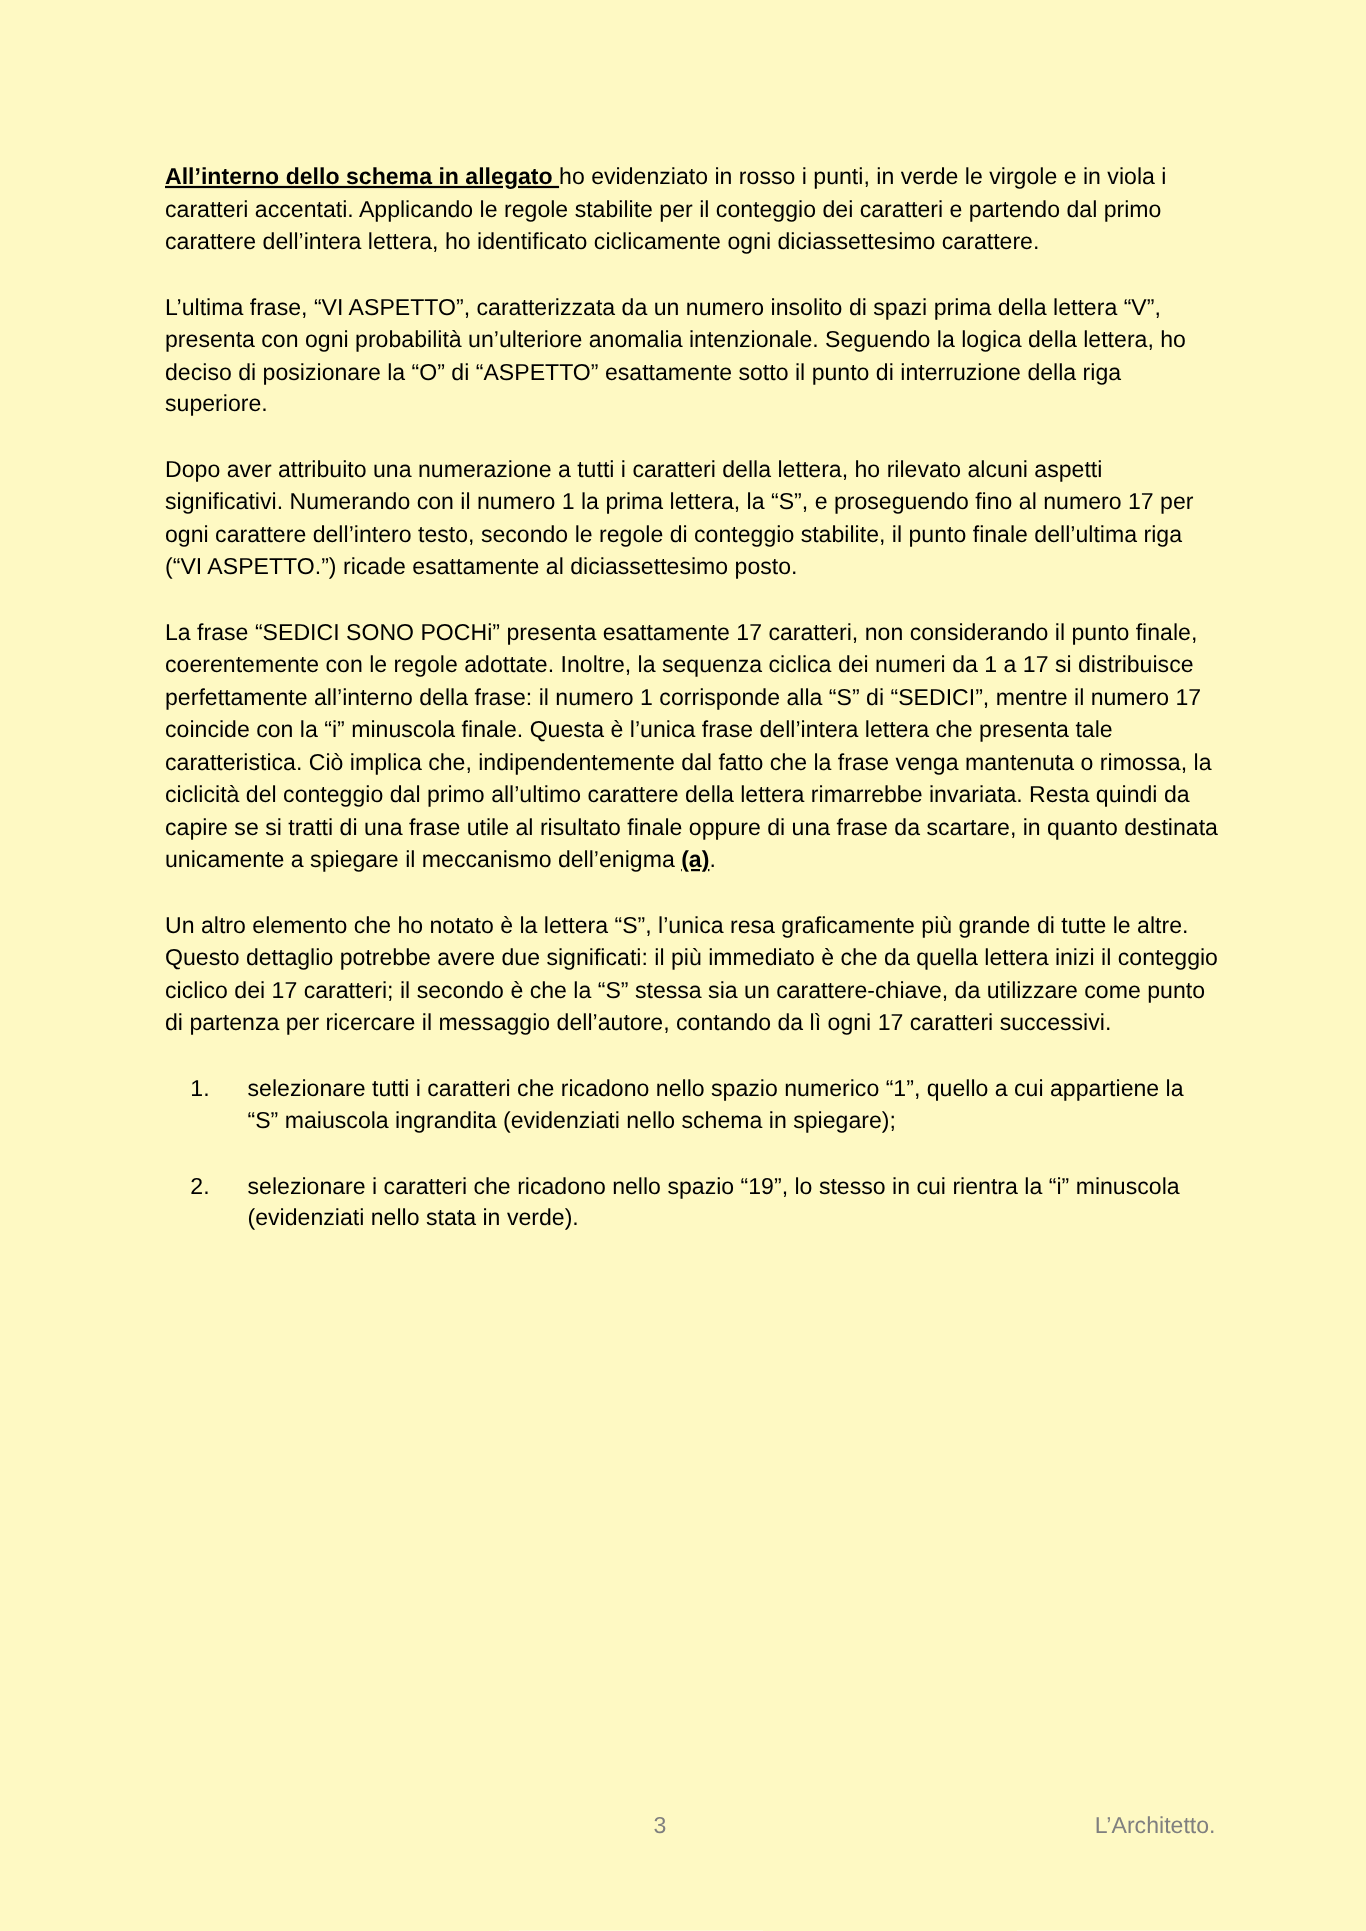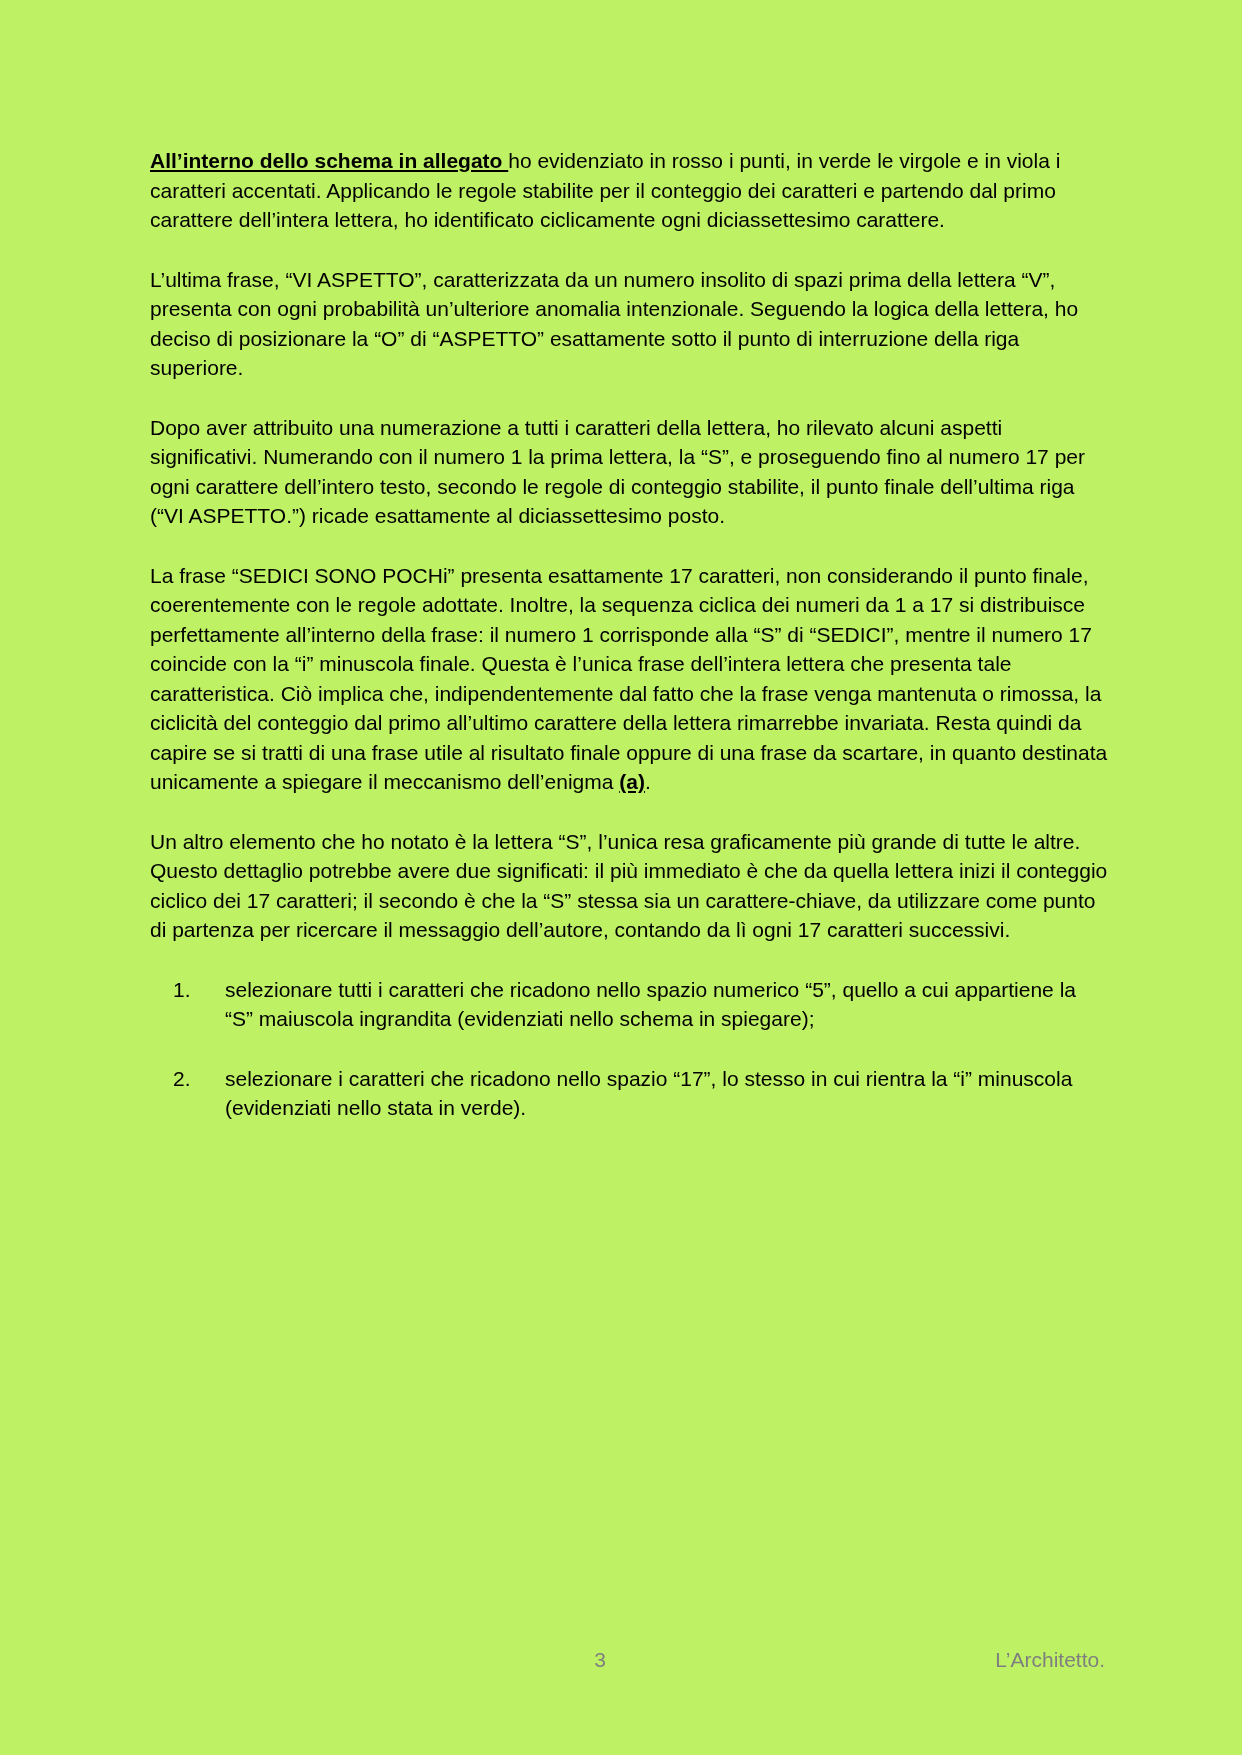--- a/index.html
+++ b/index.html
@@ -9,21 +9,21 @@
     background: #ffffff;
     position: relative;
     font-family: "Liberation Sans", "DejaVu Sans", sans-serif;
     color: #000000;
     overflow: hidden;
   }
   .page {
     position: absolute;
     left: 0; top: 0;
     width: 1242px; height: 1755px;
-    background: #bef264;
+    background: #fef9c3;
   }
   .content {
     position: absolute;
     left: 150px;
     top: 146px;
     width: 958px;
     font-size: 21px;
     line-height: 29.5px;
     text-align: left;
   }
@@ -82,25 +82,25 @@
     <p><span>Dopo aver attribuito una numerazione a tutti i caratteri della lettera, ho rilevato alcuni aspetti significativi. Numerando con il numero 1 la prima lettera, la “S”, e proseguendo fino al numero 17 per ogni carattere dell’intero testo, secondo le regole di conteggio stabilite, il punto finale dell’ultima riga (“VI ASPETTO.”) ricade esattamente al diciassettesimo posto.</span></p>
 
     <p><span>La frase “SEDICI SONO POCHi” presenta esattamente 17 caratteri, non considerando il punto finale, coerentemente con le regole adottate. Inoltre, la sequenza ciclica dei numeri da 1 a 17 si distribuisce perfettamente all’interno della frase: il numero 1 corrisponde alla “S” di “SEDICI”, mentre il numero 17 coincide con la “i” minuscola finale. </span><span class="underline">Questa è l’unica frase dell’intera lettera che presenta tale caratteristica. Ciò implica che, indipendentemente dal fatto che la frase venga mantenuta o rimossa, la ciclicità del conteggio dal primo all’ultimo carattere della lettera rimarrebbe invariata. Resta quindi da capire se si tratti di una frase utile al risultato finale oppure di una frase da scartare, in quanto destinata unicamente a spiegare il meccanismo dell’enigma </span><span class="bold underline">(a)</span><span>.</span></p>
 
     <p><span>Un altro elemento che ho notato è la lettera “S”, l’unica resa graficamente più grande di tutte le altre. Questo dettaglio potrebbe avere due significati: il più immediato è che da quella lettera inizi il conteggio ciclico dei 17 caratteri; il secondo è che la “S” stessa sia un carattere-chiave, da utilizzare come punto di partenza per ricercare il messaggio dell’autore, contando da lì ogni 17 caratteri successivi.</span></p>
 
 
     <ol class="paths">
       <li>
         <span class="li-num">1.</span>
-        <span class="li-text"><span>selezionare tutti i caratteri che ricadono nello spazio numerico “5”, quello a cui appartiene la “S” maiuscola ingrandita </span><span class="underline">(evidenziati nello schema in spiegare);</span></span>
+        <span class="li-text"><span>selezionare tutti i caratteri che ricadono nello spazio numerico “1”, quello a cui appartiene la “S” maiuscola ingrandita </span><span class="underline">(evidenziati nello schema in spiegare);</span></span>
       </li>
       <li>
         <span class="li-num">2.</span>
-        <span class="li-text"><span>selezionare i caratteri che ricadono nello spazio “17”, lo stesso in cui rientra la “i” minuscola </span><span class="underline">(evidenziati nello stata in verde)</span><span>.</span></span>
+        <span class="li-text"><span>selezionare i caratteri che ricadono nello spazio “19”, lo stesso in cui rientra la “i” minuscola </span><span class="underline">(evidenziati nello stata in verde)</span><span>.</span></span>
       </li>
     </ol>
 
 
   </div>
 
   <div class="footer">
     <span class="page-num">3</span>
     <span class="author">L’Architetto.</span>
   </div>

